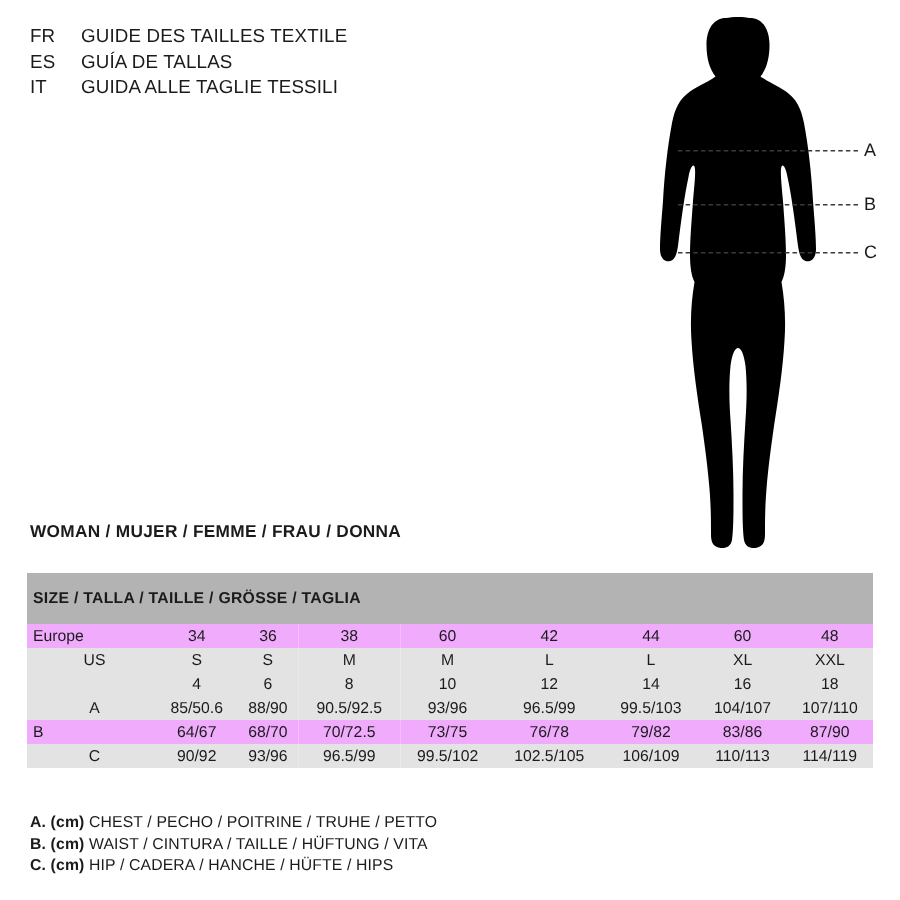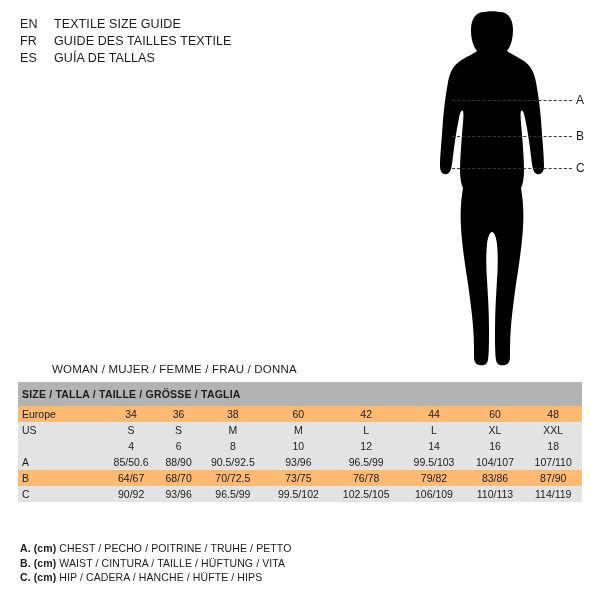--- a/index.html
+++ b/index.html
@@ -70,26 +70,25 @@
     position: absolute;
     font-size: 12px;
     color: #1b1b1b;
     line-height: 12px;
   }
 
   
   .woman-title {
     position: absolute;
     left: 20px;
-    top: 363px;
+    top: 349px;
     font-size: 11.5px;
-    font-weight: normal;
+    font-weight: bold;
     letter-spacing: 0.2px;
     color: #1b1b1b;
-    margin-left: 32px;
   }
   table.size-table {
     position: absolute;
     left: 18px;
     top: 382px;
     width: 564px;
     border-collapse: collapse;
     font-size: 10.5px;
     color: #1b1b1b;
   }
@@ -100,28 +99,29 @@
     text-align: center;
     white-space: nowrap;
   }
   table.size-table tr.head-row td {
     background: #b3b3b3;
     text-align: left;
     font-weight: bold;
     font-size: 10.5px;
     letter-spacing: 0.2px;
     padding-left: 4px;
-    height: 24px;
+    height: 34px;
     line-height: 17px;
   }
   table.size-table tr.shade td {
     background: #e3e3e3;
+    text-align: center;
   }
   table.size-table tr.plain td {
-    background: #fdba74;
+    background: #f0abfc;
   }
   table.size-table td.rowlabel {
     text-align: left;
     padding-left: 4px;
     width: 82px;
   }
 
   
   .notes {
     position: absolute;
@@ -139,30 +139,30 @@
     font-weight: bold;
   }
 </style>
 </head>
 <body>
 
 <div class="page">
 
   <div class="lang-block">
     <div class="lang-row">
-      <span class="lang-code">EN</span>
-      <span class="lang-text">TEXTILE SIZE GUIDE</span>
-    </div>
-    <div class="lang-row">
       <span class="lang-code">FR</span>
       <span class="lang-text">GUIDE DES TAILLES TEXTILE</span>
     </div>
     <div class="lang-row">
       <span class="lang-code">ES</span>
       <span class="lang-text">GUÍA DE TALLAS</span>
+    </div>
+    <div class="lang-row">
+      <span class="lang-code">IT</span>
+      <span class="lang-text">GUIDA ALLE TAGLIE TESSILI</span>
     </div>
   </div>
 
   <div class="figure-area">
     <svg class="silhouette" viewBox="0 0 190 365" preserveAspectRatio="none">
       <path fill="#000000" d="
         M84,4
         C76,4 71,11 71,22
         C71,31 73,38 77,43
         C73,46 66,49 60,53

